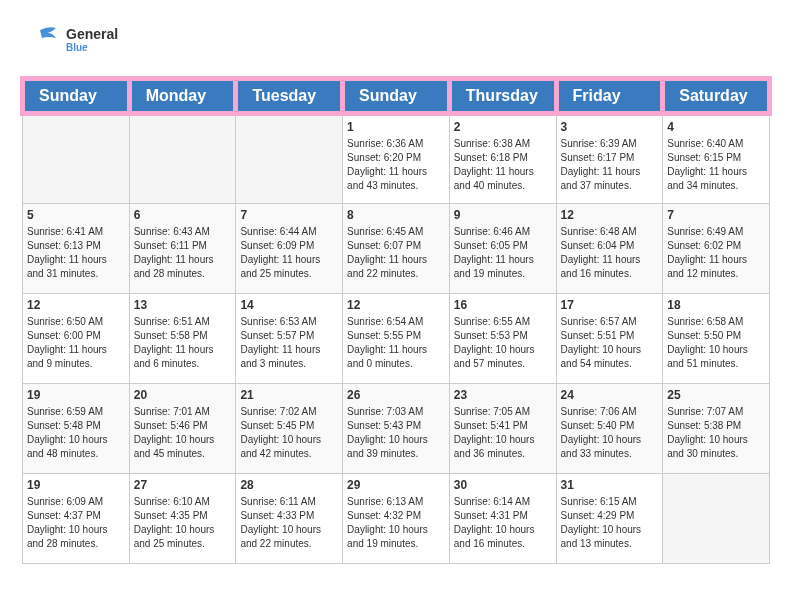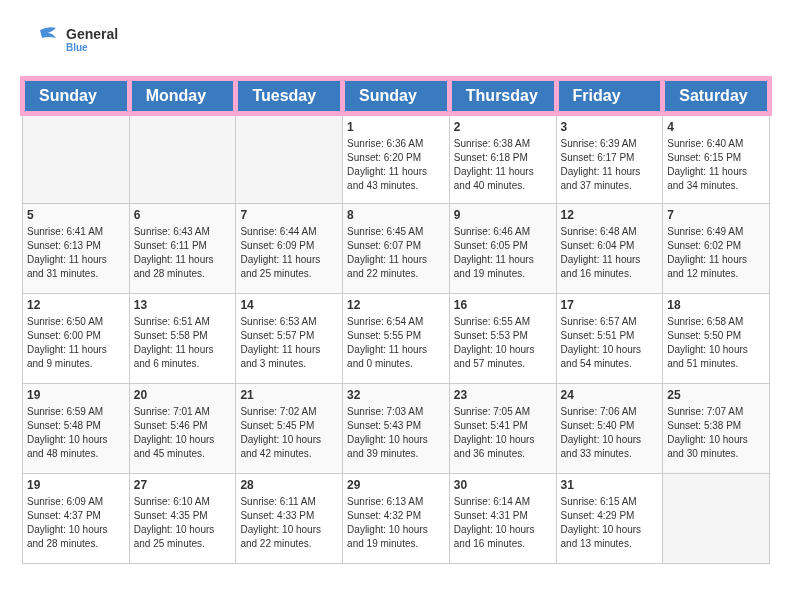--- a/index.html
+++ b/index.html
@@ -195,21 +195,21 @@
         </td>
         <td>
           <div class="day-number">20</div>
           <div class="day-info">Sunrise: 7:01 AM<br>Sunset: 5:46 PM<br>Daylight: 10 hours and 45 minutes.</div>
         </td>
         <td>
           <div class="day-number">21</div>
           <div class="day-info">Sunrise: 7:02 AM<br>Sunset: 5:45 PM<br>Daylight: 10 hours and 42 minutes.</div>
         </td>
         <td>
-          <div class="day-number">32</div>
+          <div class="day-number">26</div>
           <div class="day-info">Sunrise: 7:03 AM<br>Sunset: 5:43 PM<br>Daylight: 10 hours and 39 minutes.</div>
         </td>
         <td>
           <div class="day-number">23</div>
           <div class="day-info">Sunrise: 7:05 AM<br>Sunset: 5:41 PM<br>Daylight: 10 hours and 36 minutes.</div>
         </td>
         <td>
           <div class="day-number">24</div>
           <div class="day-info">Sunrise: 7:06 AM<br>Sunset: 5:40 PM<br>Daylight: 10 hours and 33 minutes.</div>
         </td>

